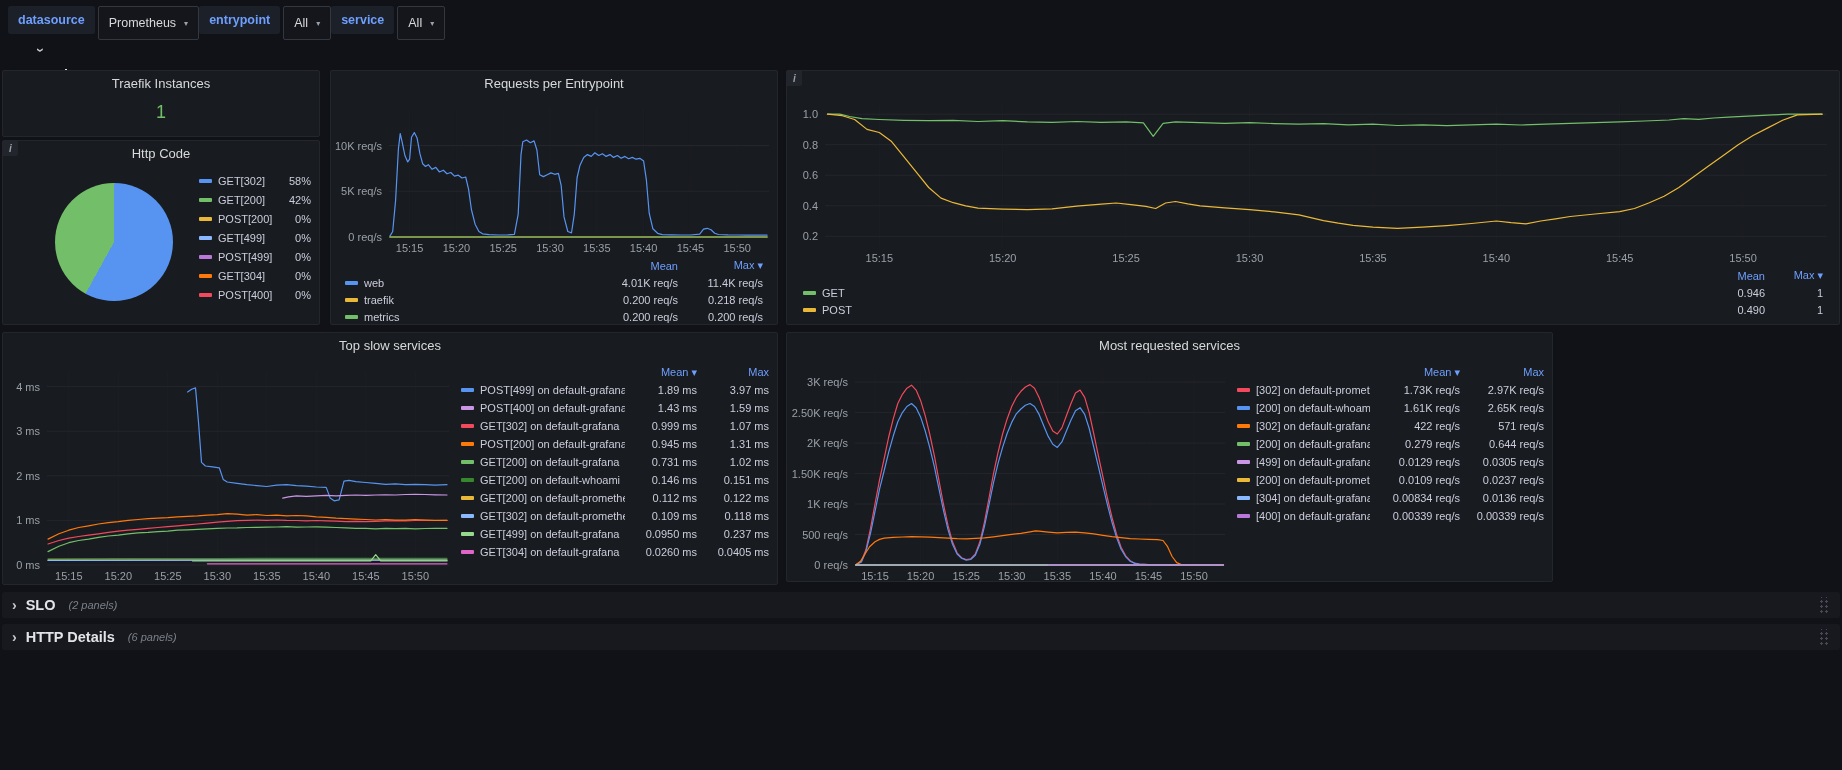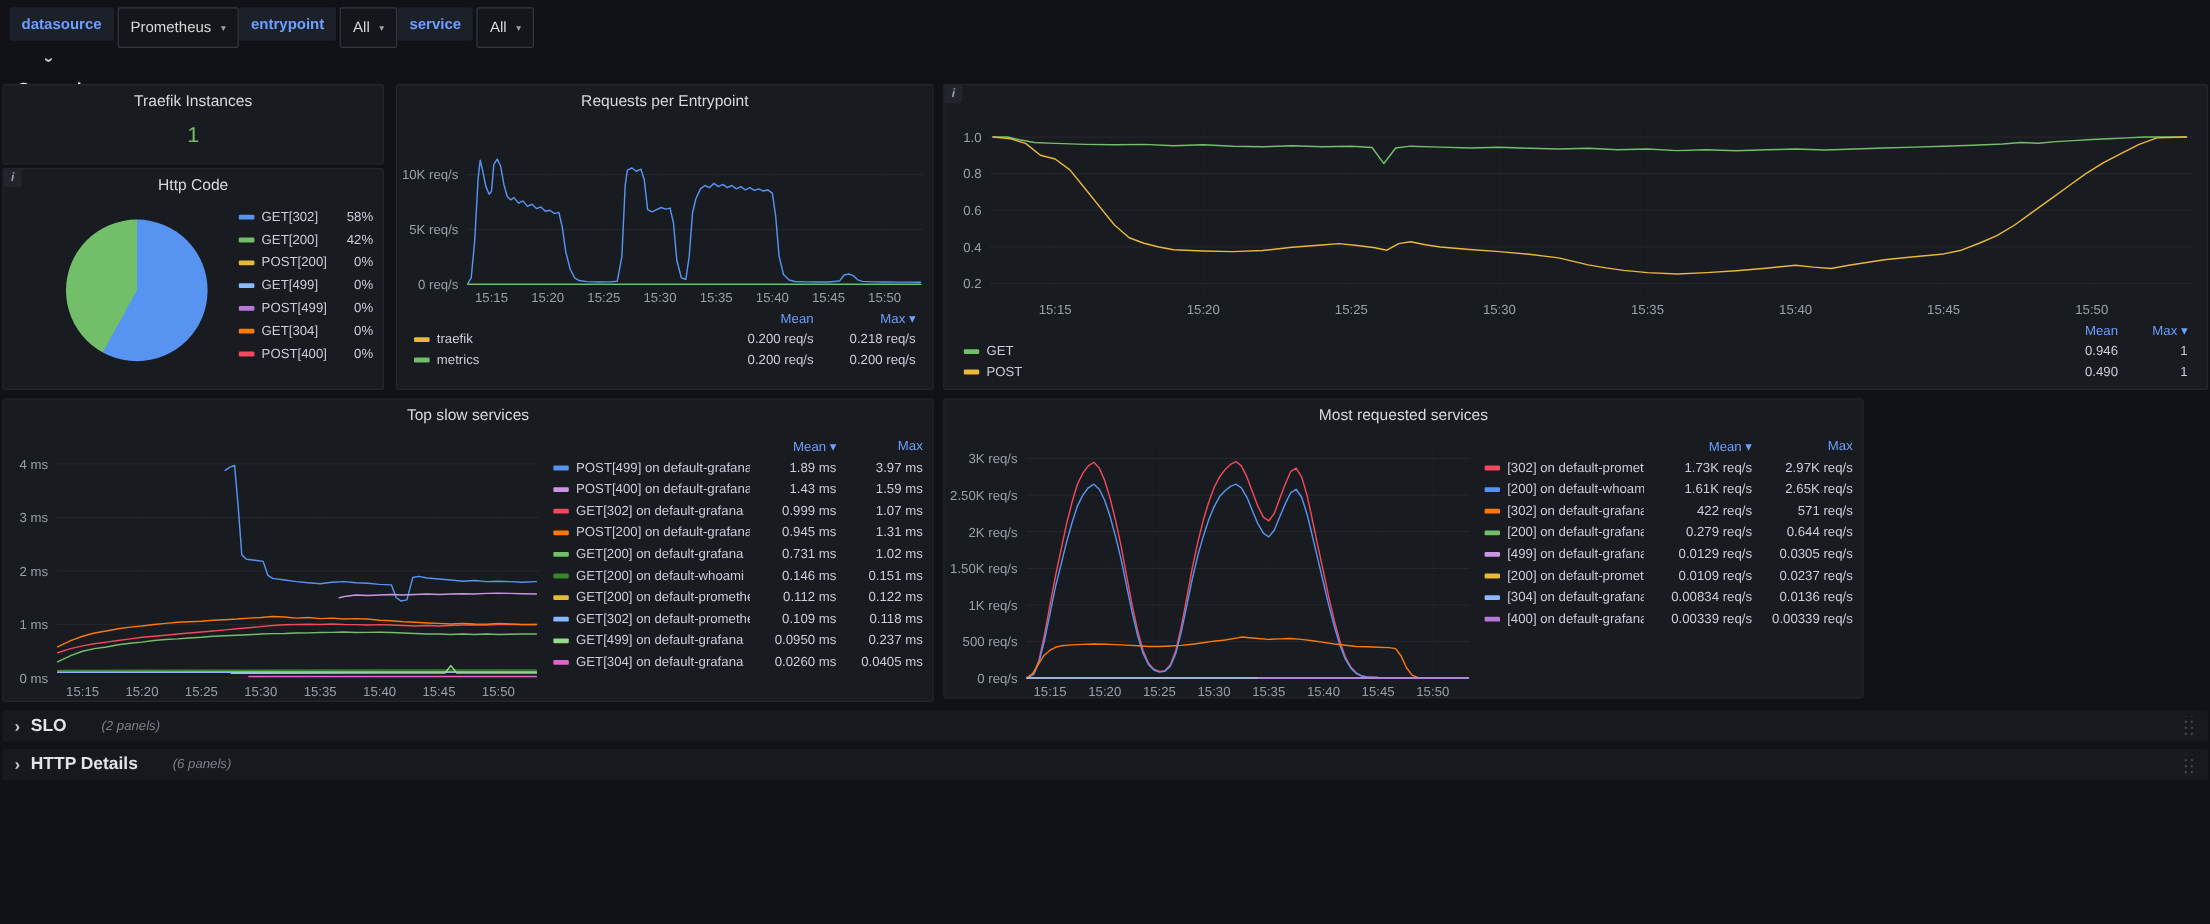--- a/index.html
+++ b/index.html
@@ -9,21 +9,21 @@
 .var-group{display:flex}
 .var-label{display:flex;align-items:center;height:28px;padding:0 10px;background:#1b2029;color:#6e9fff;font-size:12.5px;border-radius:2px;font-weight:bold}
 .var-value{display:flex;align-items:center;gap:8px;height:28px;padding:16px 10px;margin-left:3px;background:#14161b;border:1px solid #33373f;color:#d8d9da;font-size:12.5px;border-radius:2px;cursor:pointer}
 .caret{font-size:8px;color:#9aa0ab}
 .row-head{position:absolute;display:flex;align-items:center;gap:9px;height:24px;cursor:pointer}
 .chev{color:#c7c9ce;font-size:14px;font-weight:bold}
 .chev.open{display:inline-block;transform:rotate(90deg)}
 .row-title{color:#e3e4e8;font-size:14.5px;font-weight:bold}
 .row-icon{color:#7b8087;font-size:13px;cursor:pointer;display:inline-flex;align-items:center}
 .collapsed-row{position:absolute;left:2px;width:1838px;height:26px;background:#17191f;display:flex;align-items:center;gap:9px;padding:0 10px;border-radius:2px;cursor:pointer}
-.row-count{color:#7b8087;font-size:11px;font-style:italic;margin-left:20px}
+.row-count{color:#7b8087;font-size:11px;font-style:italic;margin-left:4px}
 .grip{margin-left:auto;width:12px;height:16px;background-image:radial-gradient(circle,#474b55 1px,transparent 1.3px);background-size:5px 5px;background-position:1px 2px;cursor:grab}
 .panel{position:absolute;background:#181b1f;border:1px solid #23262b;border-radius:2px}
 .ptitle{position:absolute;left:0;right:0;top:0;height:26px;line-height:26px;text-align:center;color:#d8d9da;font-size:13px;font-weight:500;cursor:pointer;white-space:nowrap;overflow:hidden}
 .info-corner{position:absolute;left:0;top:0;width:15px;height:15px;background:#22252c;color:#9aa0a8;font-size:10px;font-style:italic;font-weight:bold;text-align:center;line-height:15px;border-radius:0 0 2px 0;cursor:pointer;z-index:2}
 .big-stat{position:absolute;left:0;right:0;top:31px;text-align:center;font-size:18px;font-weight:500}
 .pie{position:absolute;border-radius:50%;cursor:crosshair}
 .pie-legend{position:absolute;left:196px;right:8px;top:30px}
 .pl-row{display:grid;grid-template-columns:19px 1fr auto;align-items:center;height:19px;font-size:11px;color:#ccccdc;cursor:pointer}
 .chip{display:inline-block;width:13px;height:4px;border-radius:1px;flex:0 0 13px}
 .pl-val{text-align:right}
@@ -167,20 +167,28 @@
           <polyline points="56.9,140.0 434.1,140.0" fill="none" stroke="#73bf69" stroke-width="1.2" stroke-linejoin="round" stroke-linecap="round"></polyline>
         </svg></div>
     <div class="legend-table" style="left:2px;right:2px;top:186px;padding:0 12px;--mw:95px;--xw:85px">
       <div class="lg-head">
         <span></span>
         <span class="lg-mean">Mean</span>
         <span class="lg-max">Max ▾</span>
       </div>
       <div>
 
+          <div class="lg-row">
+            <span class="name">
+              <span class="chip" style="background: rgb(87, 148, 242);"></span>
+              <span>web</span>
+            </span>
+            <span class="lg-mean">4.01K req/s</span>
+            <span class="lg-max">11.4K req/s</span>
+          </div>
 
           <div class="lg-row">
             <span class="name">
               <span class="chip" style="background: rgb(234, 184, 57);"></span>
               <span>traefik</span>
             </span>
             <span class="lg-mean">0.200 req/s</span>
             <span class="lg-max">0.218 req/s</span>
           </div>
 

